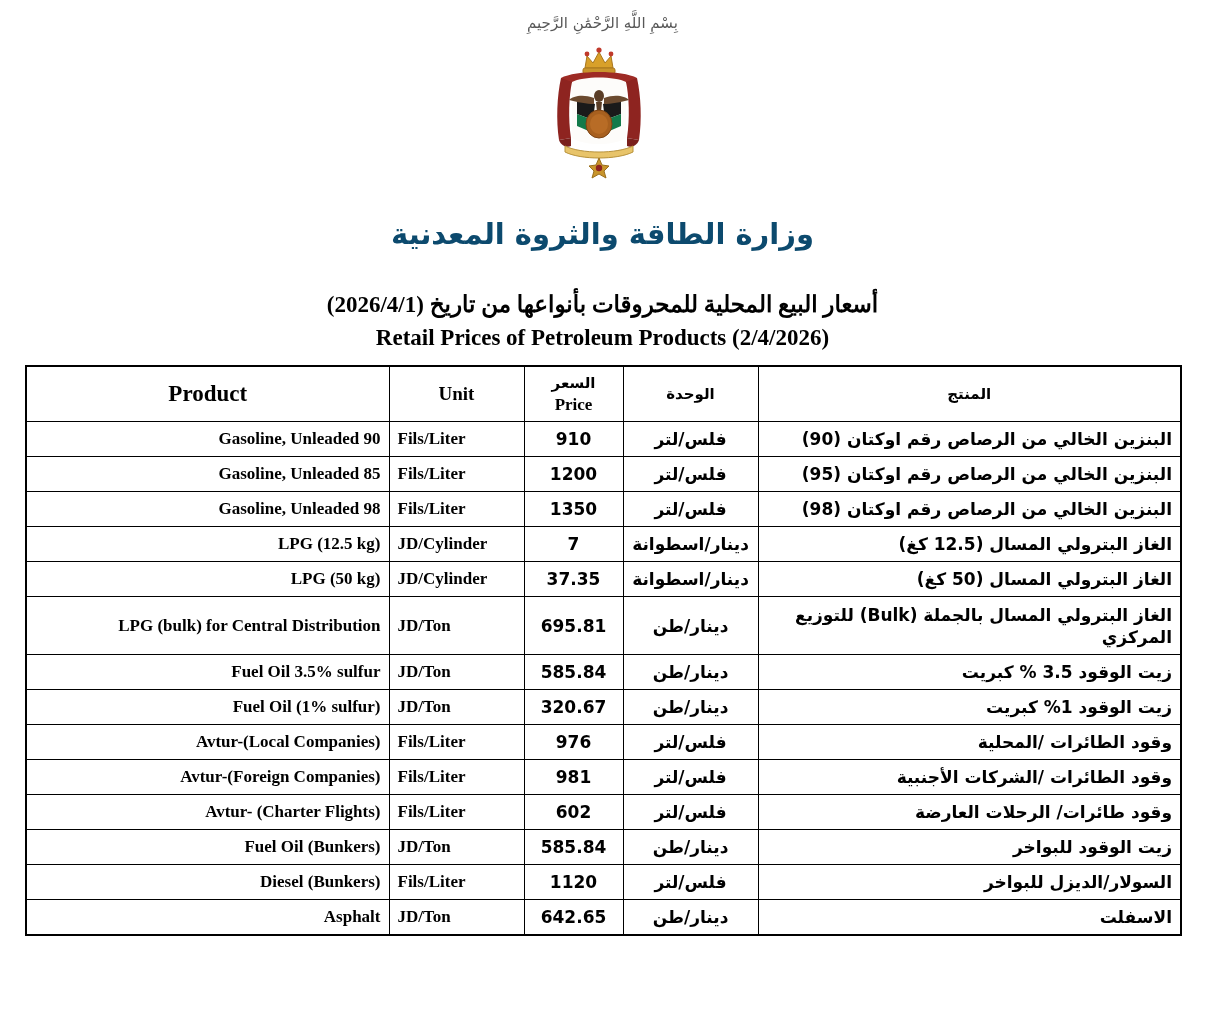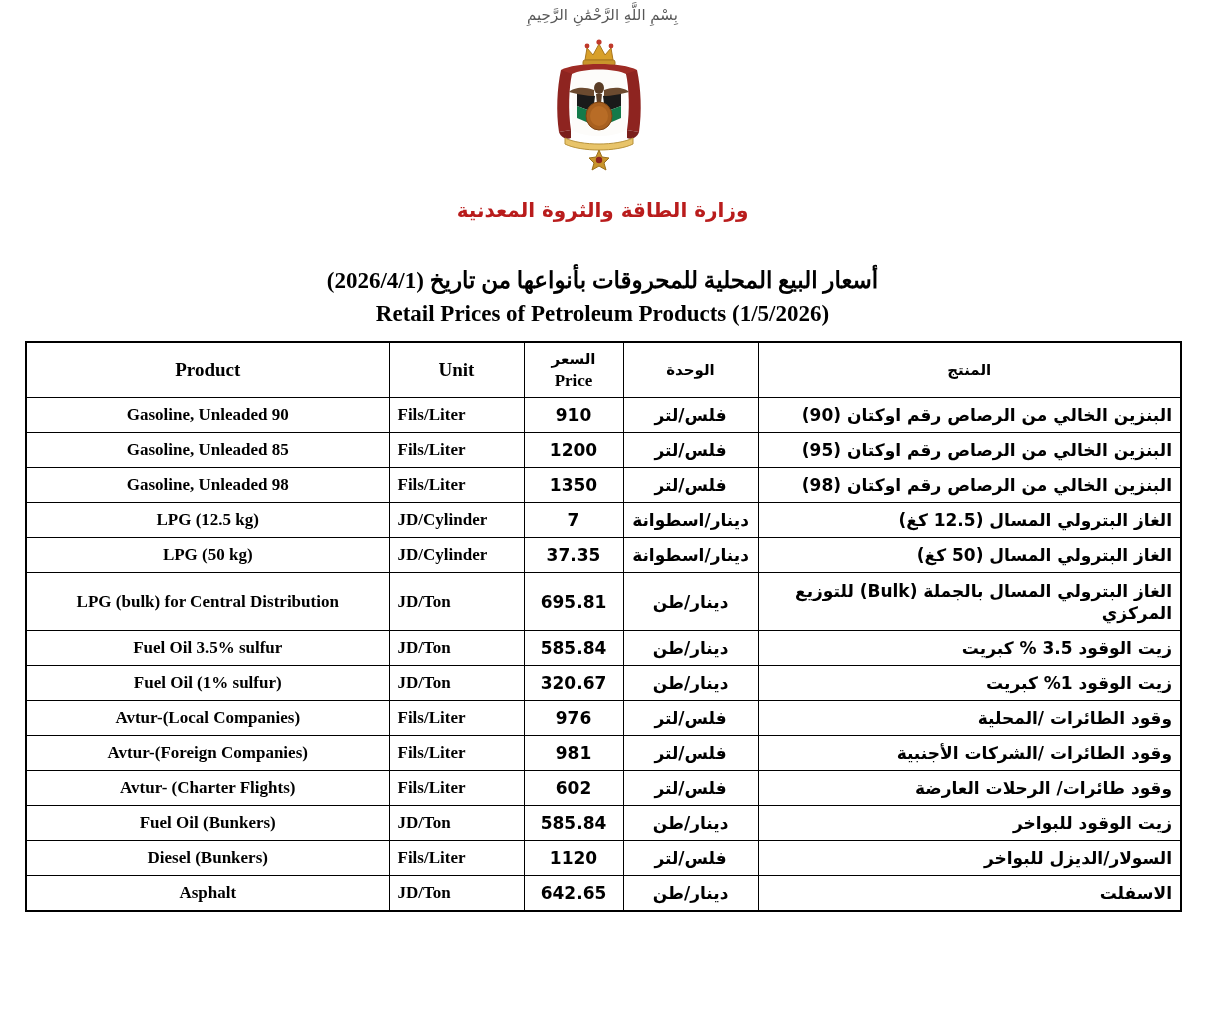--- a/index.html
+++ b/index.html
@@ -14,21 +14,21 @@
     font-family: "Liberation Serif", "DejaVu Serif", serif;
     color: #000000;
     overflow: hidden;
     position: relative;
   }
 
   
   .letterhead {
     width: 100%;
     text-align: center;
-    padding-top: 0;
+    padding-top: 8px;
   }
   .basmala {
     font-family: "DejaVu Sans", sans-serif;
     font-size: 15px;
     color: #3a3a3a;
     direction: rtl;
     letter-spacing: -1px;
     height: 30px;
     line-height: 30px;
     opacity: .85;
@@ -38,24 +38,24 @@
     width: 160px;
     height: 140px;
     margin: 4px auto 0 auto;
     position: relative;
   }
   .emblem-wrap svg { display: block; }
 
   .ministry-name {
     direction: rtl;
     font-family: "DejaVu Sans", sans-serif;
-    font-size: 20px;
-    font-weight: 700;
-    color: #b91c1c;
-    margin-top: 14px;
+    font-size: 29px;
+    font-weight: 700;
+    color: #0c4a6e;
+    margin-top: 30px;
     height: 44px;
     line-height: 44px;
     letter-spacing: -1px;
   }
 
   
   .titles {
     text-align: center;
     margin-top: 34px;
   }
@@ -100,34 +100,34 @@
   col.c-prod-ar  { width: 423px; }
 
   
   thead th {
     height: 54px;
     text-align: center;
     font-weight: 700;
     vertical-align: top;
     padding-top: 6px;
   }
-  thead th.h-product { font-size: 19px; }
+  thead th.h-product { font-size: 23px; }
   thead th.h-unit    { font-size: 19px; }
   thead th.h-price   { font-size: 15px; line-height: 21px; }
   thead th.h-unit-ar { font-size: 15px; direction: rtl; font-family: "DejaVu Sans", sans-serif; }
   thead th.h-prod-ar { font-size: 15px; direction: rtl; font-family: "DejaVu Sans", sans-serif; margin-left: 33px; }
   thead th.h-price .price-en { font-size: 17px; font-weight: 700; display: block; }
   thead th.h-price .price-ar { font-family: "DejaVu Sans", sans-serif; display: block; }
 
   
   tbody tr { height: 35px; }
   tbody tr.tall { height: 58px; }
 
   td.product {
-    text-align: center;
+    text-align: right;
     font-weight: 700;
     font-size: 18px;
   }
   td.unit {
     text-align: left;
     font-weight: 400;
     font-size: 17px;
   }
   td.price {
     text-align: center;
@@ -207,21 +207,21 @@
         <circle cx="76" cy="126" r="3.2" fill="#8e2420"></circle>
       </g>
     </svg>
   </div>
 
   <div class="ministry-name">وزارة الطاقة والثروة المعدنية</div>
 </div>
 
 <div class="titles">
   <div class="title-ar">أسعار البيع المحلية للمحروقات بأنواعها من تاريخ (2026/4/1)</div>
-  <div class="title-en">Retail Prices of Petroleum Products (1/5/2026)</div>
+  <div class="title-en">Retail Prices of Petroleum Products (2/4/2026)</div>
 </div>
 
 <div class="table-wrap">
   <table class="prices">
     <colgroup>
       <col class="c-product">
         <col class="c-unit">
         <col class="c-price">
         <col class="c-unit-ar">
         <col class="c-prod-ar">

